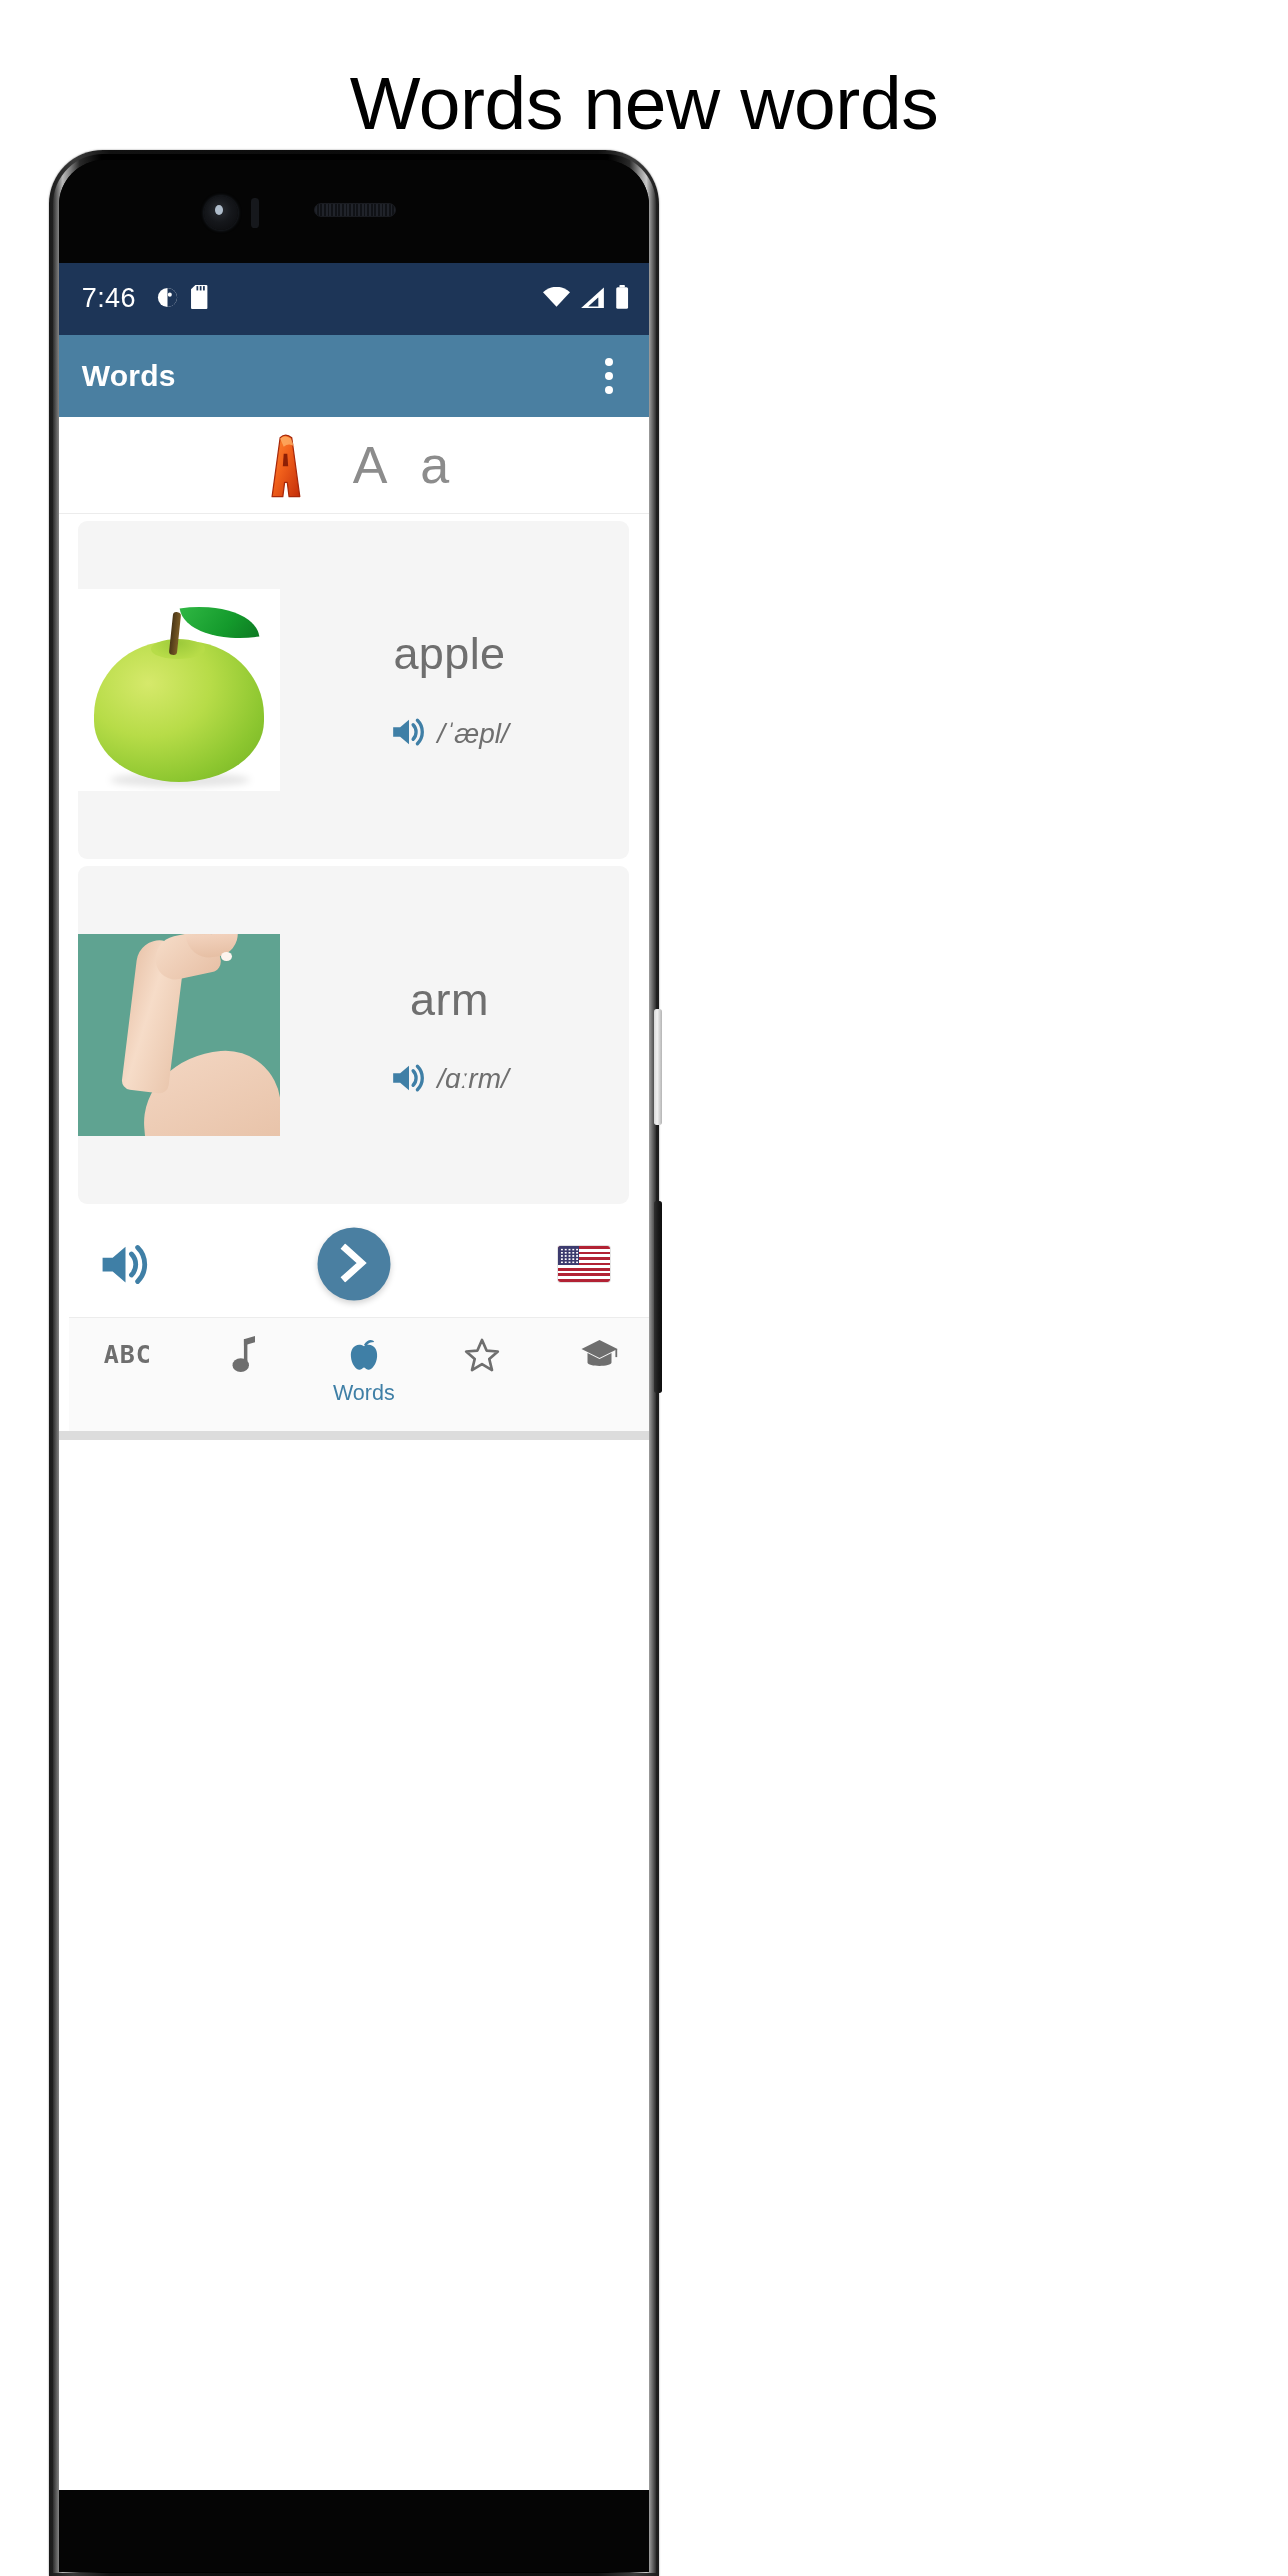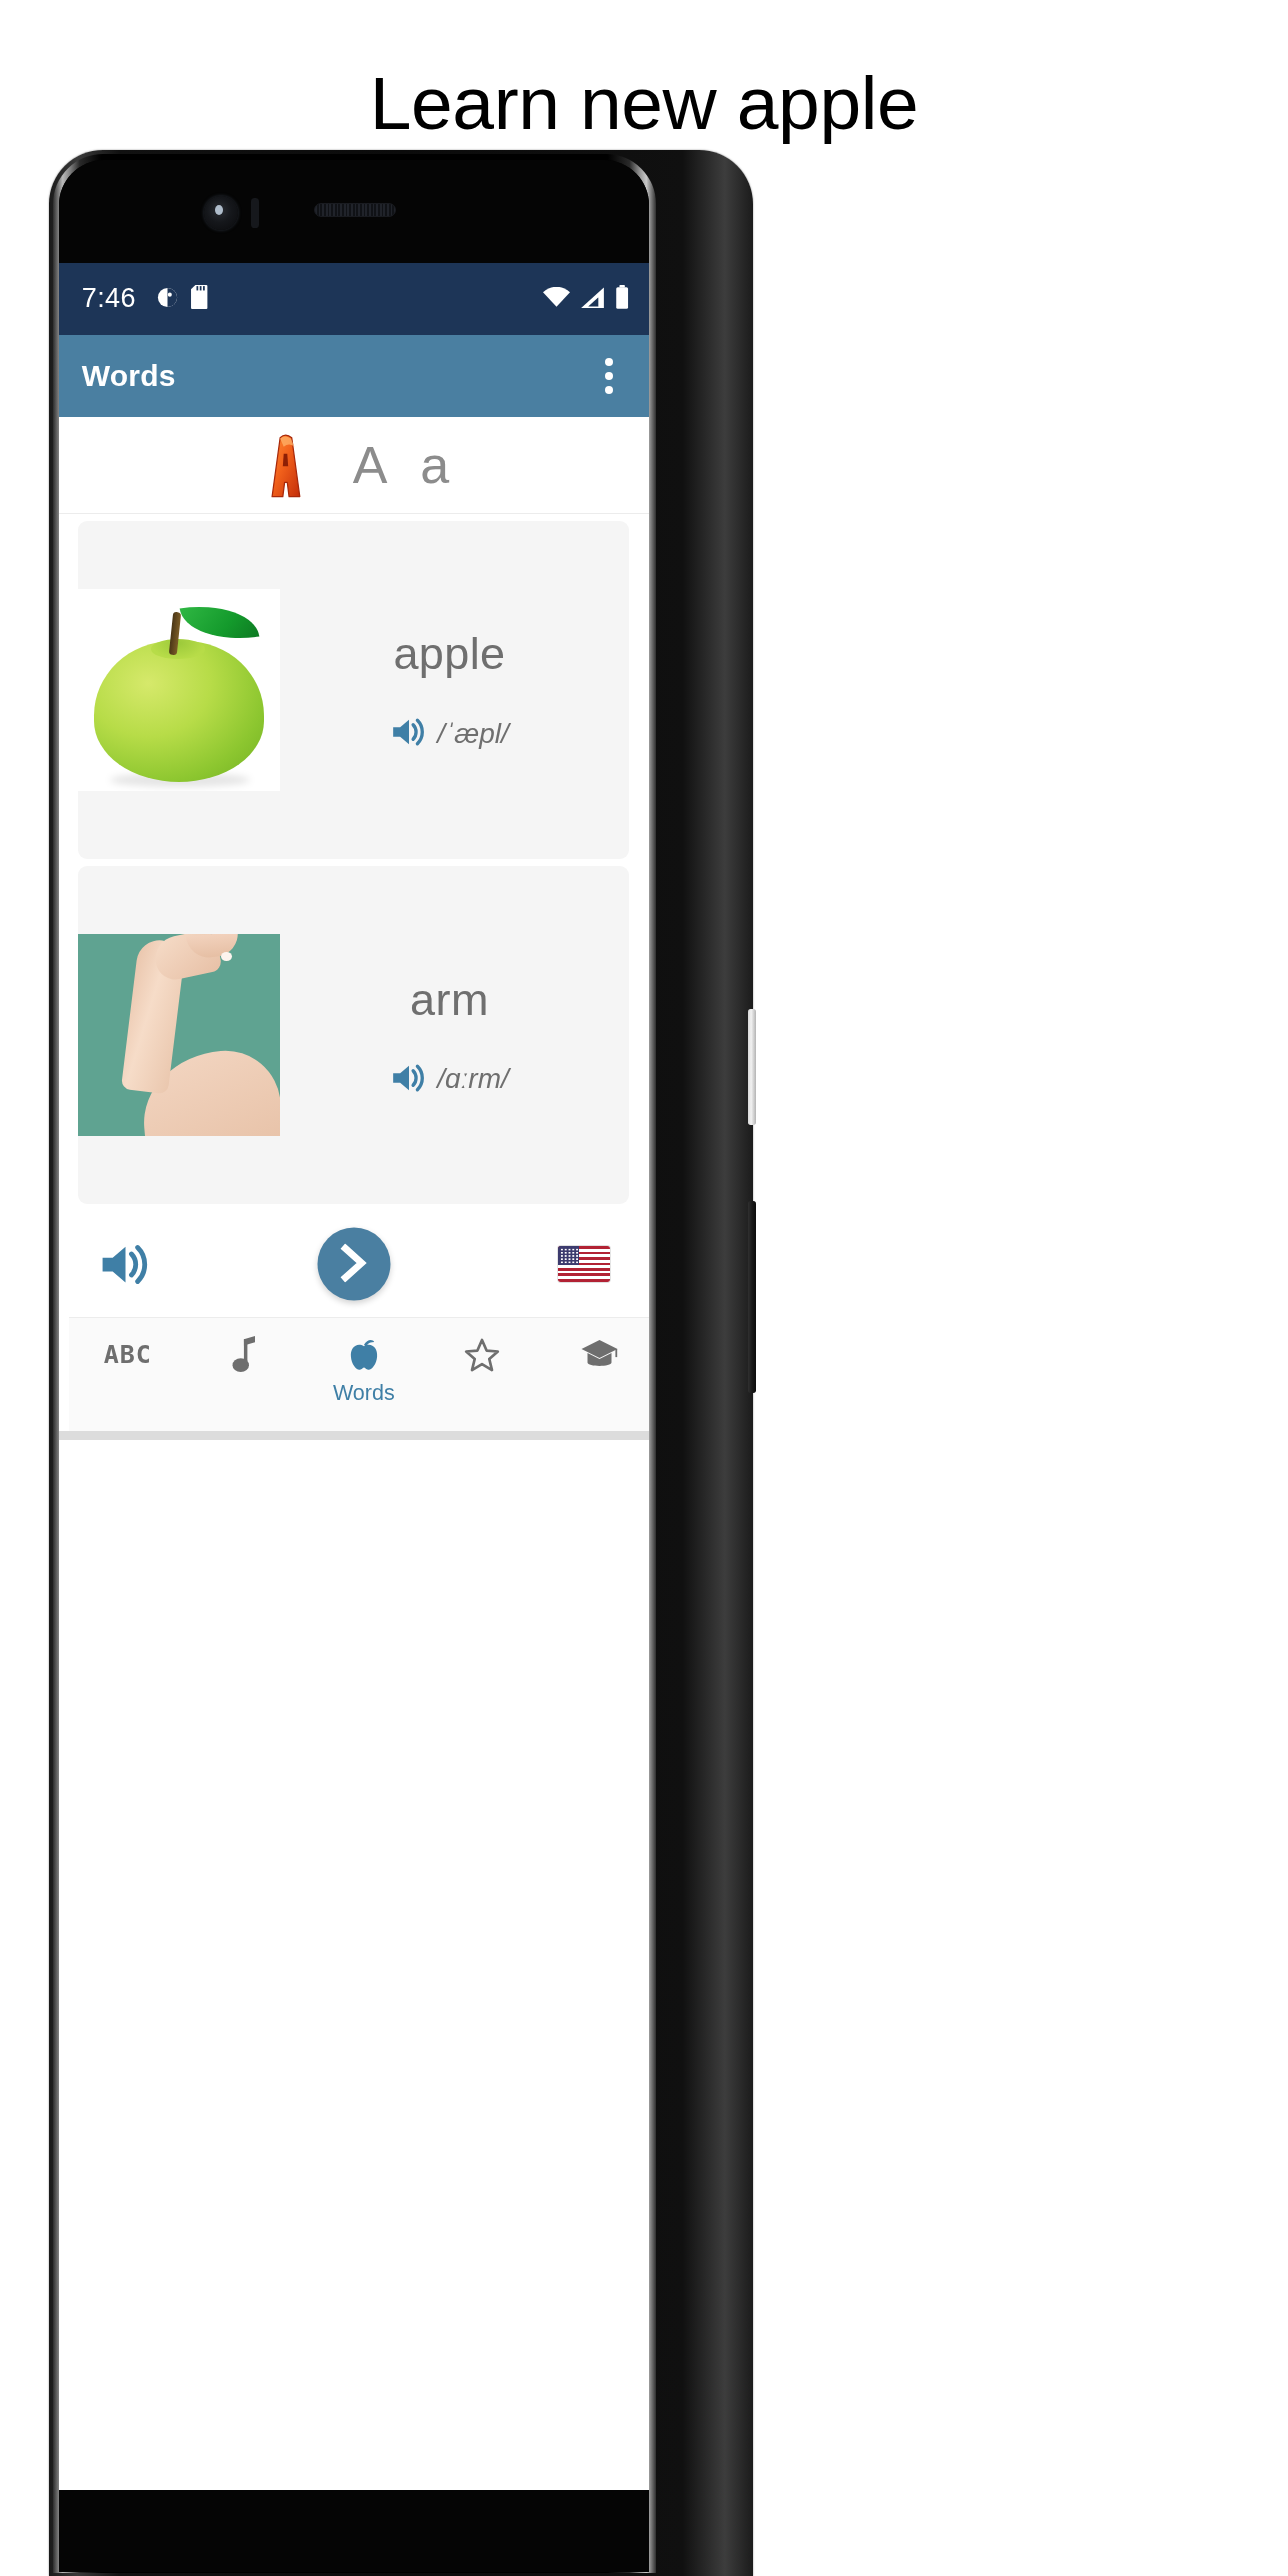--- a/index.html
+++ b/index.html
@@ -20,21 +20,21 @@
     font-weight: 400;
     color: #000000;
     letter-spacing: -0.4px;
     white-space: nowrap;
   }
 
   
   #phone {
     position: absolute;
     left: 49px; top: 150px;
-    width: 704px; height: 2426px;
+    width: 610px; height: 2426px;
     border-radius: 54px 54px 0 0;
     background: linear-gradient(90deg,#1a1a1a 0%, #3a3a3a 4%, #111 10%, #0b0b0b 50%, #101010 90%, #3d3d3d 96%, #1b1b1b 100%);
     box-shadow: 0 0 1.8px rgba(0,0,0,.5);
   }
   #phone-bezel-highlight {
     position: absolute; left: 3.6px; top: 3.6px;
     width: 603px; height: 2419px;
     border-radius: 50px 50px 0 0;
     background: linear-gradient(90deg,#2d2d2d 0%, #b9b9b9 1.6%, #8d8d8d 2.6%, #2a2a2a 4.4%, #000 8%, #000 92%, #2a2a2a 95.6%, #9a9a9a 97.4%, #c9c9c9 98.4%, #2f2f2f 100%);
   }
@@ -231,21 +231,21 @@
 
   
   #btn-power { position: absolute; right: -2.7px; top: 859px; width: 8px; height: 116px; border-radius: 2.7px;
     background: linear-gradient(90deg,#d8d8d8,#f2f2f2 40%,#b4b4b4); }
   #btn-volume { position: absolute; right: -2.7px; top: 1051px; width: 8px; height: 192px; border-radius: 2.7px;
     background: linear-gradient(90deg,#303030,#1a1a1a 50%,#0d0d0d); }
 </style>
 </head>
 <body>
 
-<div id="page-heading">Learn new apple</div>
+<div id="page-heading">Words new words</div>
 
 <div id="phone">
   <div id="phone-bezel-highlight"></div>
 
   <div id="btn-power"></div>
   <div id="btn-volume"></div>
 
   <div id="phone-inner">
 
     <div id="phone-top">

